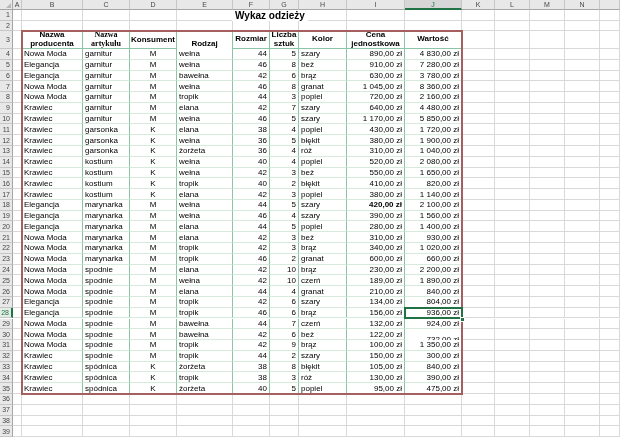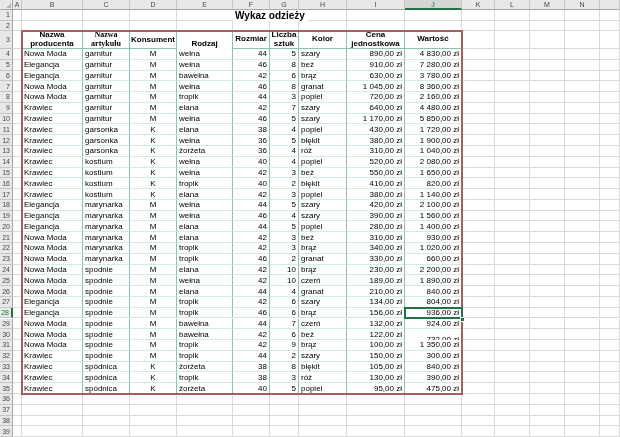--- a/index.html
+++ b/index.html
@@ -766,21 +766,21 @@
       <div class="tcell l" style="left: 299px; top: 189.14px; width: 48px; height: 10.78px;">popiel</div>
       <div class="tcell r" style="left: 347px; top: 189.14px; width: 58px; height: 10.78px;">380,00 zł</div>
       <div class="tcell r" style="left: 405px; top: 189.14px; width: 57px; height: 10.78px;">1 140,00 zł</div>
       <div class="tcell l" style="left: 22px; top: 199.92px; width: 61px; height: 10.78px;">Elegancja</div>
       <div class="tcell l" style="left: 83px; top: 199.92px; width: 47px; height: 10.78px;">marynarka</div>
       <div class="tcell c" style="left: 130px; top: 199.92px; width: 47px; height: 10.78px;">M</div>
       <div class="tcell l" style="left: 177px; top: 199.92px; width: 56px; height: 10.78px;">wełna</div>
       <div class="tcell r" style="left: 233px; top: 199.92px; width: 37px; height: 10.78px;">44</div>
       <div class="tcell r" style="left: 270px; top: 199.92px; width: 29px; height: 10.78px;">5</div>
       <div class="tcell l" style="left: 299px; top: 199.92px; width: 48px; height: 10.78px;">szary</div>
-      <div class="tcell r" style="left: 347px; top: 199.92px; width: 58px; height: 10.78px;">420,00 zł</div>
+      <div class="tcell r" style="left: 347px; top: 199.92px; width: 58px; height: 10.78px; font-weight: bold;">420,00 zł</div>
       <div class="tcell r" style="left: 405px; top: 199.92px; width: 57px; height: 10.78px;">2 100,00 zł</div>
       <div class="tcell l" style="left: 22px; top: 210.7px; width: 61px; height: 10.78px;">Elegancja</div>
       <div class="tcell l" style="left: 83px; top: 210.7px; width: 47px; height: 10.78px;">marynarka</div>
       <div class="tcell c" style="left: 130px; top: 210.7px; width: 47px; height: 10.78px;">M</div>
       <div class="tcell l" style="left: 177px; top: 210.7px; width: 56px; height: 10.78px;">wełna</div>
       <div class="tcell r" style="left: 233px; top: 210.7px; width: 37px; height: 10.78px;">46</div>
       <div class="tcell r" style="left: 270px; top: 210.7px; width: 29px; height: 10.78px;">4</div>
       <div class="tcell l" style="left: 299px; top: 210.7px; width: 48px; height: 10.78px;">szary</div>
       <div class="tcell r" style="left: 347px; top: 210.7px; width: 58px; height: 10.78px;">390,00 zł</div>
       <div class="tcell r" style="left: 405px; top: 210.7px; width: 57px; height: 10.78px;">1 560,00 zł</div>
@@ -811,21 +811,21 @@
       <div class="tcell l" style="left: 299px; top: 243.04px; width: 48px; height: 10.78px;">brąz</div>
       <div class="tcell r" style="left: 347px; top: 243.04px; width: 58px; height: 10.78px;">340,00 zł</div>
       <div class="tcell r" style="left: 405px; top: 243.04px; width: 57px; height: 10.78px;">1 020,00 zł</div>
       <div class="tcell l" style="left: 22px; top: 253.82px; width: 61px; height: 10.78px;">Nowa Moda</div>
       <div class="tcell l" style="left: 83px; top: 253.82px; width: 47px; height: 10.78px;">marynarka</div>
       <div class="tcell c" style="left: 130px; top: 253.82px; width: 47px; height: 10.78px;">M</div>
       <div class="tcell l" style="left: 177px; top: 253.82px; width: 56px; height: 10.78px;">tropik</div>
       <div class="tcell r" style="left: 233px; top: 253.82px; width: 37px; height: 10.78px;">46</div>
       <div class="tcell r" style="left: 270px; top: 253.82px; width: 29px; height: 10.78px;">2</div>
       <div class="tcell l" style="left: 299px; top: 253.82px; width: 48px; height: 10.78px;">granat</div>
-      <div class="tcell r" style="left: 347px; top: 253.82px; width: 58px; height: 10.78px;">330,00 zł</div>
+      <div class="tcell r" style="left: 347px; top: 253.82px; width: 58px; height: 10.78px;">600,00 zł</div>
       <div class="tcell r" style="left: 405px; top: 253.82px; width: 57px; height: 10.78px;">660,00 zł</div>
       <div class="tcell l" style="left: 22px; top: 264.6px; width: 61px; height: 10.78px;">Nowa Moda</div>
       <div class="tcell l" style="left: 83px; top: 264.6px; width: 47px; height: 10.78px;">spodnie</div>
       <div class="tcell c" style="left: 130px; top: 264.6px; width: 47px; height: 10.78px;">M</div>
       <div class="tcell l" style="left: 177px; top: 264.6px; width: 56px; height: 10.78px;">elana</div>
       <div class="tcell r" style="left: 233px; top: 264.6px; width: 37px; height: 10.78px;">42</div>
       <div class="tcell r" style="left: 270px; top: 264.6px; width: 29px; height: 10.78px;">10</div>
       <div class="tcell l" style="left: 299px; top: 264.6px; width: 48px; height: 10.78px;">brąz</div>
       <div class="tcell r" style="left: 347px; top: 264.6px; width: 58px; height: 10.78px;">230,00 zł</div>
       <div class="tcell r" style="left: 405px; top: 264.6px; width: 57px; height: 10.78px;">2 200,00 zł</div>

